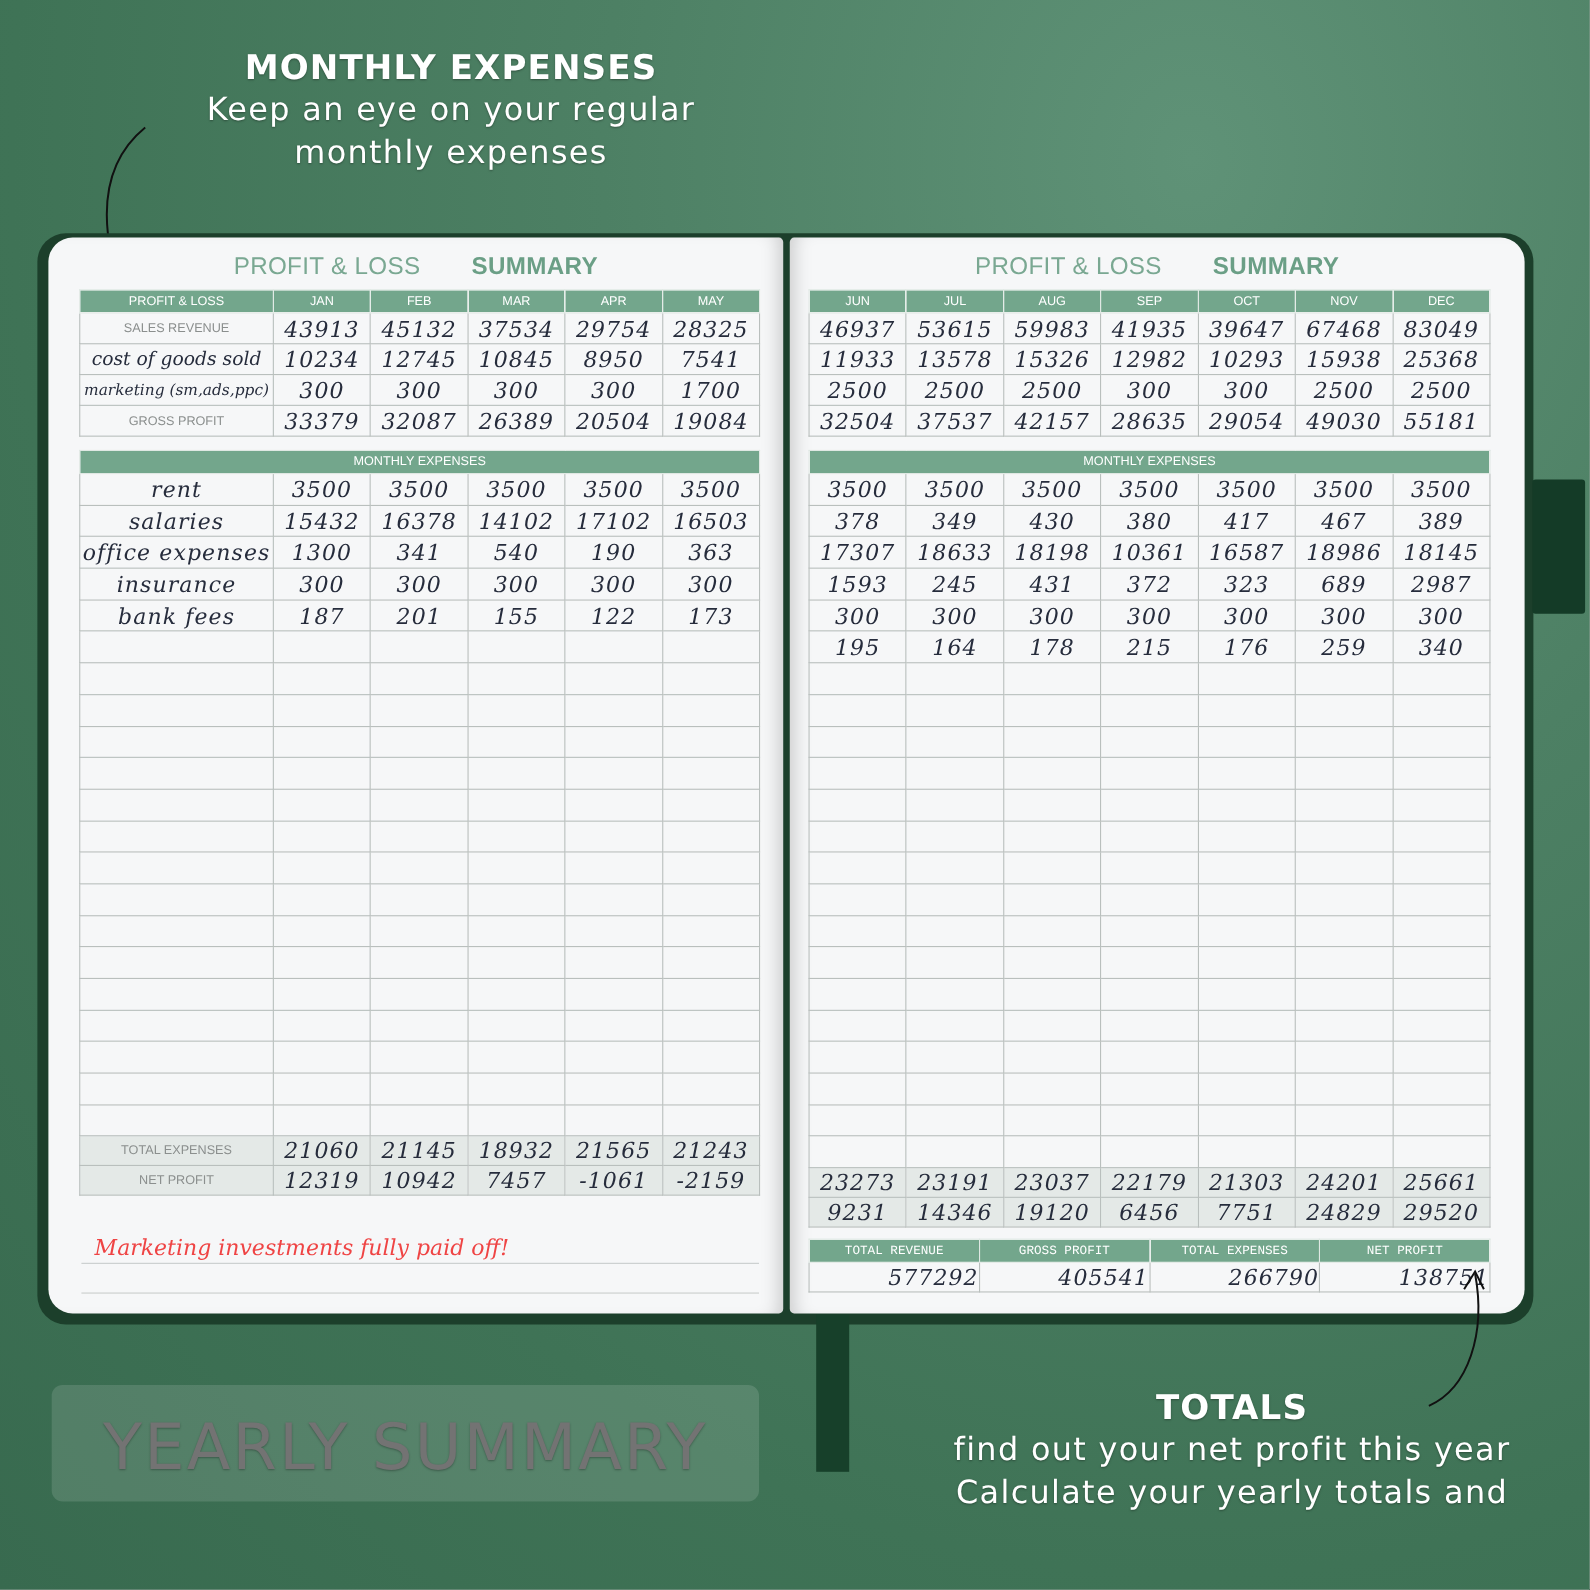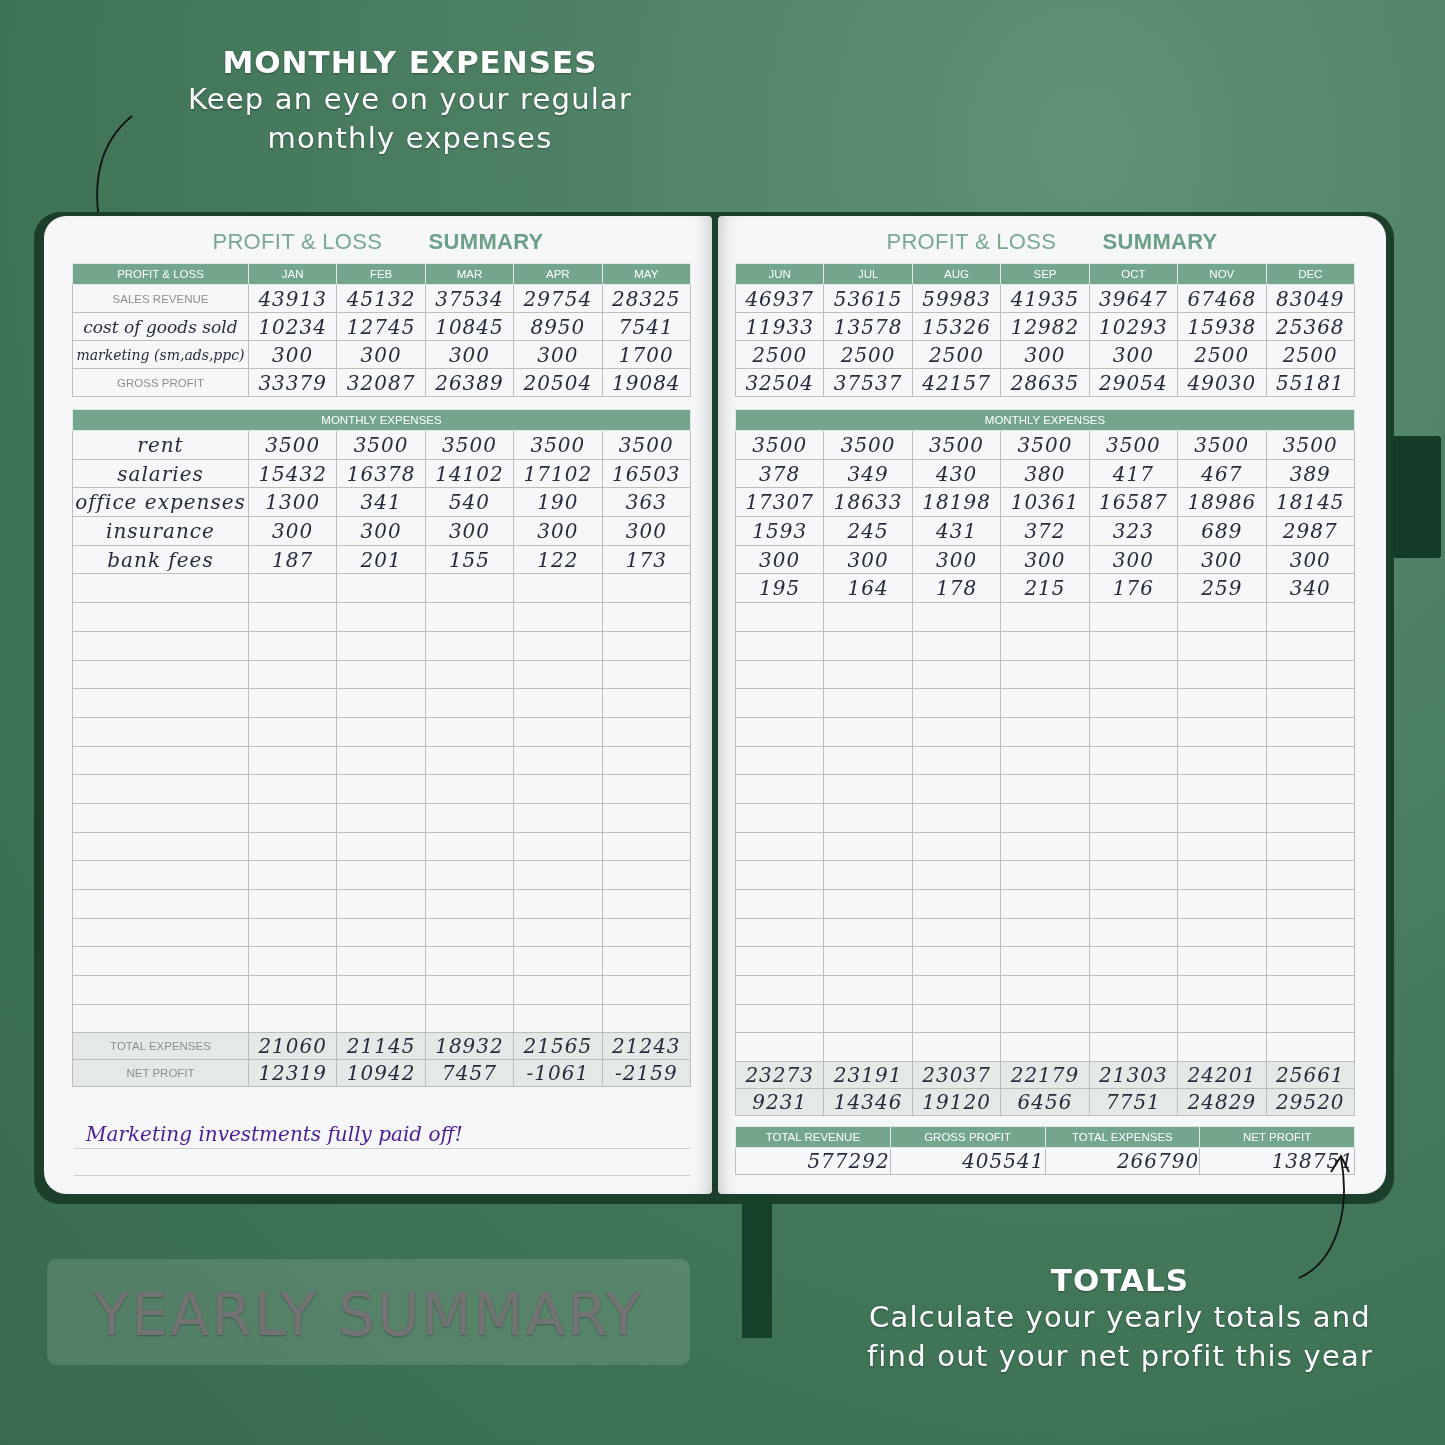--- a/index.html
+++ b/index.html
@@ -27,22 +27,22 @@
   table{position:absolute;border-collapse:collapse;table-layout:fixed;}
   td,th{border:1px solid #b9bfbd;padding:0;text-align:center;overflow:hidden;white-space:nowrap;}
   th{background:#73a68c;color:#fff;font-weight:normal;font-size:11.5px;height:20px;border-color:#dfe8e3;}
   .lbl{color:#8b8f8e;font-size:11.5px;}
   .hand{font-family:"DejaVu Serif",serif;font-style:italic;color:#262c3c;font-size:20px;letter-spacing:1px;}
   .hand.sm{font-size:17px;letter-spacing:0;}
   .pl td{height:27px;}
   .ex td{height:27.7px;}
   .tot td{background:#e4e9e7;height:26px;}
   .note{position:absolute;left:30px;width:616px;border-bottom:1px solid #c9cdcc;}
-  .note span{position:absolute;left:12px;bottom:2px;font-family:"DejaVu Serif",serif;font-style:italic;color:#4c1d95;font-size:20px;}
-  .totals th{height:20px;}
+  .note span{position:absolute;left:12px;bottom:2px;font-family:"DejaVu Serif",serif;font-style:italic;color:#ef4444;font-size:20px;}
+  .totals th{height:20px;font-family:Liberation Mono, monospace;}
   .totals td{height:26px;text-align:right;}
   svg.arrow{position:absolute;overflow:visible;}
 </style>
 </head>
 <body>
 
 <div class="caption" id="cap-top">
   <div class="cap-title">MONTHLY EXPENSES</div>
   <div class="cap-text">Keep an eye on your regular</div>
   <div class="cap-text">monthly expenses</div>
@@ -623,19 +623,19 @@
     </tr>
   </tbody>
     </table>
 </div>
 
 <div class="yearly-box">
   <div class="yearly-text">YEARLY SUMMARY</div>
 </div>
 <div class="caption" id="cap-bottom">
   <div class="cap-title">TOTALS</div>
+  <div class="cap-text">find out your net profit this year</div>
   <div class="cap-text">Calculate your yearly totals and</div>
-  <div class="cap-text">find out your net profit this year</div>
 </div>
 <svg class="arrow" style="left:1295px;top:1152px;" width="60" height="130">
   <path d="M4 126 C40 110, 56 60, 46 6" stroke="#111" stroke-width="1.8" fill="none"></path>
   <path d="M36 20 L46 4 L54 20" stroke="#111" stroke-width="1.8" fill="none"></path>
 </svg>
 
 </body></html>

